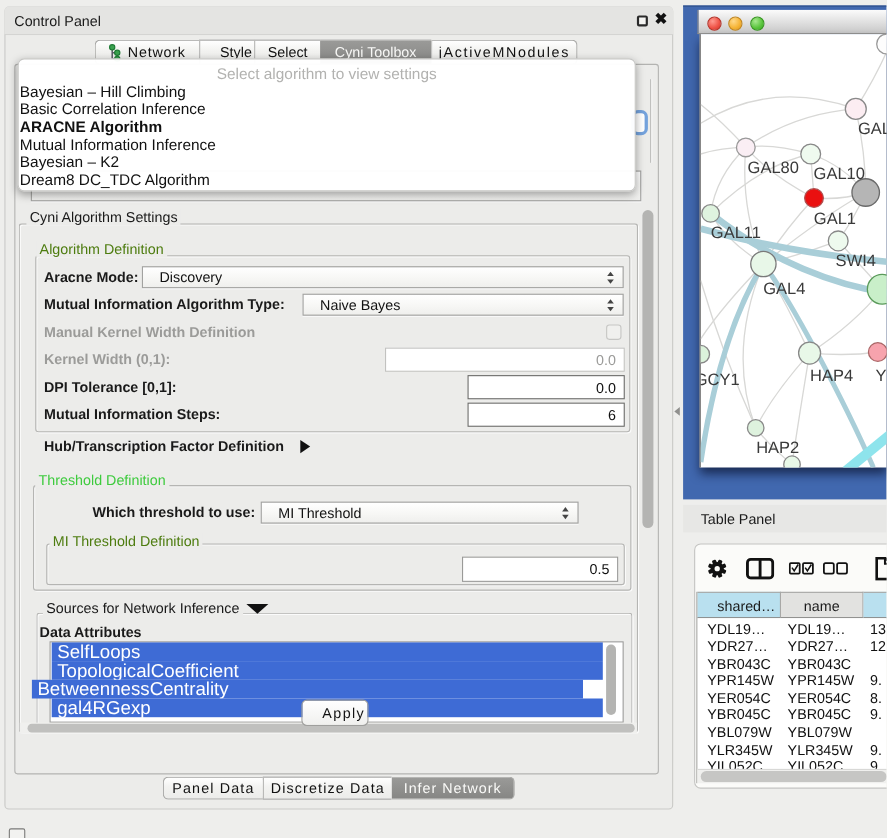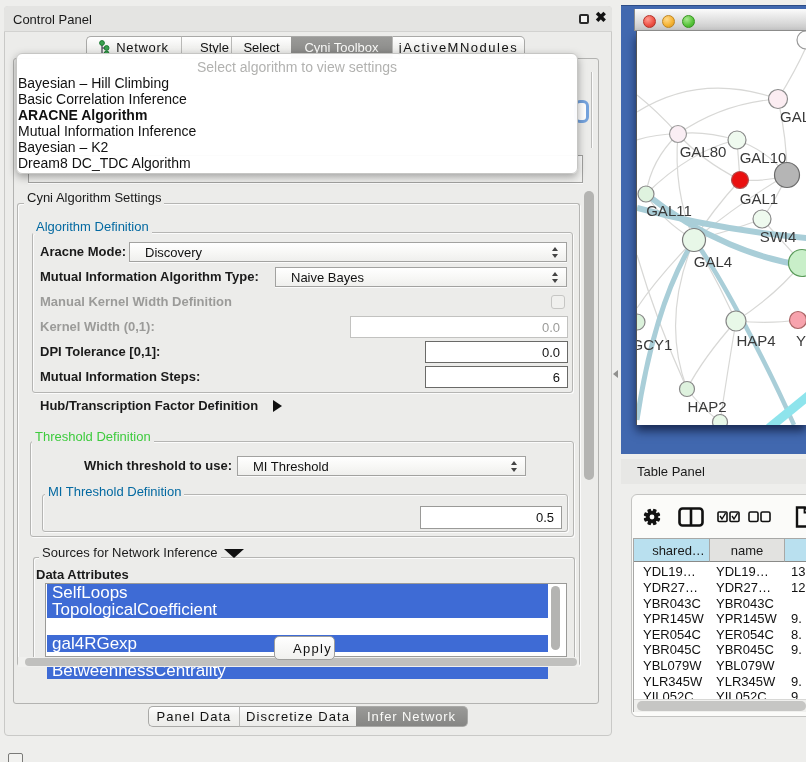--- a/index.html
+++ b/index.html
@@ -17,21 +17,21 @@
 .seg { position:absolute; display:flex; align-items:center; justify-content:center; font-size:13px; color:#111; background:linear-gradient(#ffffff,#f2f2f0 45%,#ececea); border-top:1px solid #a9a9a7; border-bottom:1px solid #a9a9a7; }
 .seg.first { border-left:1px solid #a9a9a7; border-radius:5px 0 0 5px;text-align:center; }
 .seg.last { border-right:1px solid #a9a9a7; border-radius:0 5px 5px 0; }
 .seg.sep { border-left:1px solid #b9b9b7; }
 .seg.sel { background:linear-gradient(#9a9a98,#868684); color:#fafaf8; }
 
 #pane { left:13px; top:58px; width:586px; height:646px; background:#ececea; border:1px solid #b3b3b1; border-radius:3px; }
 
 .grp { position:absolute; border:1px solid #b5b5b3; border-radius:3px; box-shadow:inset 1px 1px 0 rgba(255,255,255,.8), 1px 1px 0 rgba(255,255,255,.8); }
 .grplabel { position:absolute; background:#ececea; padding:0 3px; font-size:13px; }
-.lblue { color:#0369a1; }
+.lblue { color:#4d7c0f; }
 .lgreen { color:#3ecb3e; }
 .rowlbl { position:absolute; font-size:13px; font-weight:bold; color:#1a1a1a; }
 .rowlbl.dis { color:#9b9b99; }
 
 .mcombo { position:absolute; background:linear-gradient(#ffffff,#f7f7f5 55%,#efefed); border:1px solid #a2a2a0; border-radius:0; box-shadow:0 1px 0 rgba(255,255,255,.8); }
 .mcombo .txt { position:absolute; left:15px; top:50%; transform:translateY(-50%); font-size:13px; color:#111; }
 .arr { position:absolute; width:0; height:0; }
 .fld { position:absolute; background:#fff; font-size:13px; color:#111; text-align:right; padding-right:7px; display:flex; align-items:center; justify-content:flex-end; }
 
 #lst { left:45px; top:583px; width:522px; height:74px; background:#fff; border:1px solid #9a9a98; }
@@ -136,21 +136,21 @@
   <div class="fld" style="left:420px; top:506px; width:142px; height:23px; border:1px solid #9a9a98;">0.5</div>
 
   <div class="grp" style="left:33px; top:557px; width:542px; height:109px; border-bottom:none;"></div>
   <div class="grplabel" style="left:39px; top:545px; color:#1a1a1a;">Sources for Network Inference</div>
   <span class="arr abs" style="left:224px; top:549px; border-left:10px solid transparent; border-right:10px solid transparent; border-top:9px solid #111;"></span>
   <div class="rowlbl" style="left:36px; top:567px;">Data Attributes</div>
 
   <div class="abs" id="lst"></div>
   <div class="sel-row" style="top:584px; left:47px;">SelfLoops</div>
   <div class="sel-row" style="top:601px; left:47px;">TopologicalCoefficient</div>
-  <div class="sel-row" style="top:618px; left:47px;margin-top:44px;">BetweennessCentrality</div>
+  <div class="sel-row" style="top:618px; left:29px;">BetweennessCentrality</div>
   <div class="sel-row" style="top:635px; left:47px;">gal4RGexp</div>
   <div class="sb-thumb" style="left:551px; top:586px; width:9px; height:64px;"></div>
   <div class="abs" style="left:18px; top:657px; width:561px; height:10px; background:#f0f0ee;"></div>
   <div class="sb-thumb" style="left:25px; top:658px; width:552px; height:8px; background:#c0c0be;"></div>
 
   <div class="abs" id="apply">Apply</div>
 
   <div class="seg first" style="left:148px; top:706px; width:91px; height:21px; letter-spacing:1.05px;">Panel Data</div>
   <div class="seg sep" style="left:239px; top:706px; width:117px; height:21px; letter-spacing:1.05px;">Discretize Data</div>
   <div class="seg sel last" style="left:356px; top:706px; width:112px; height:21px; letter-spacing:0.9px;">Infer Network</div>

